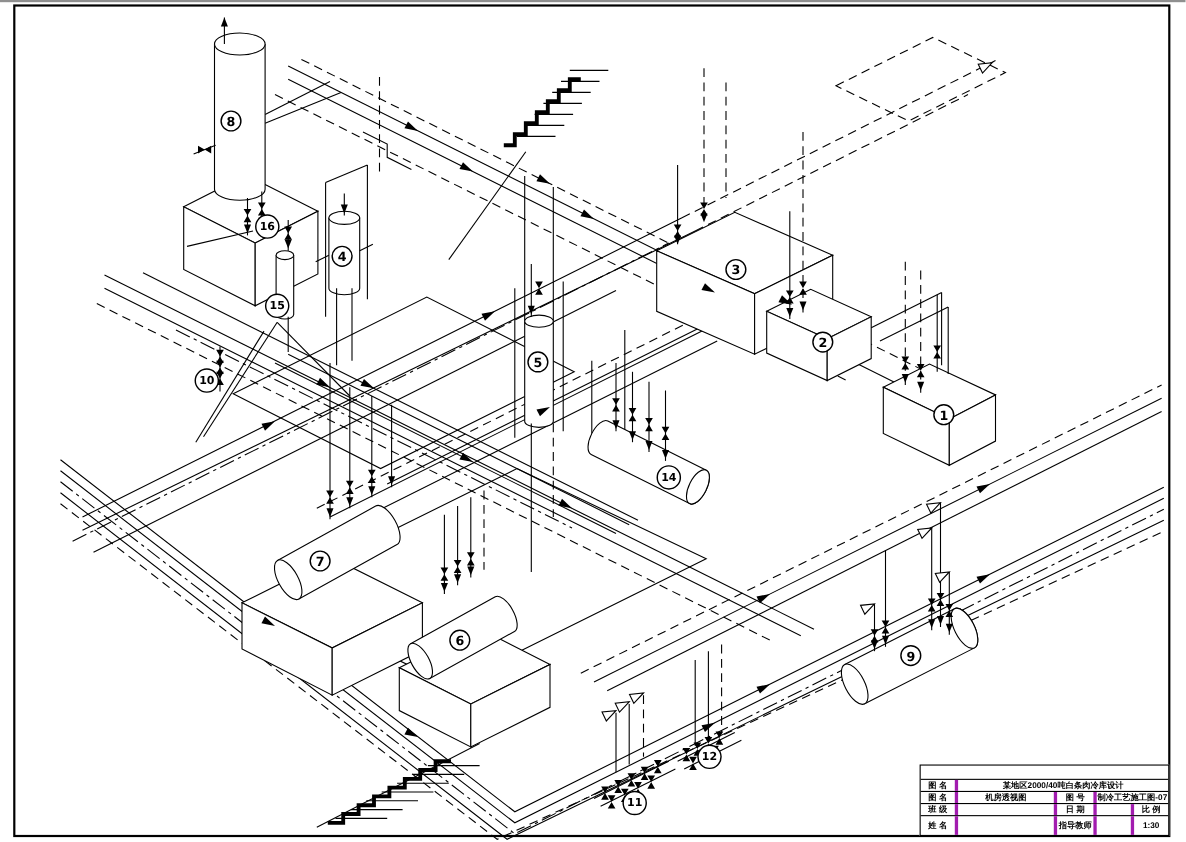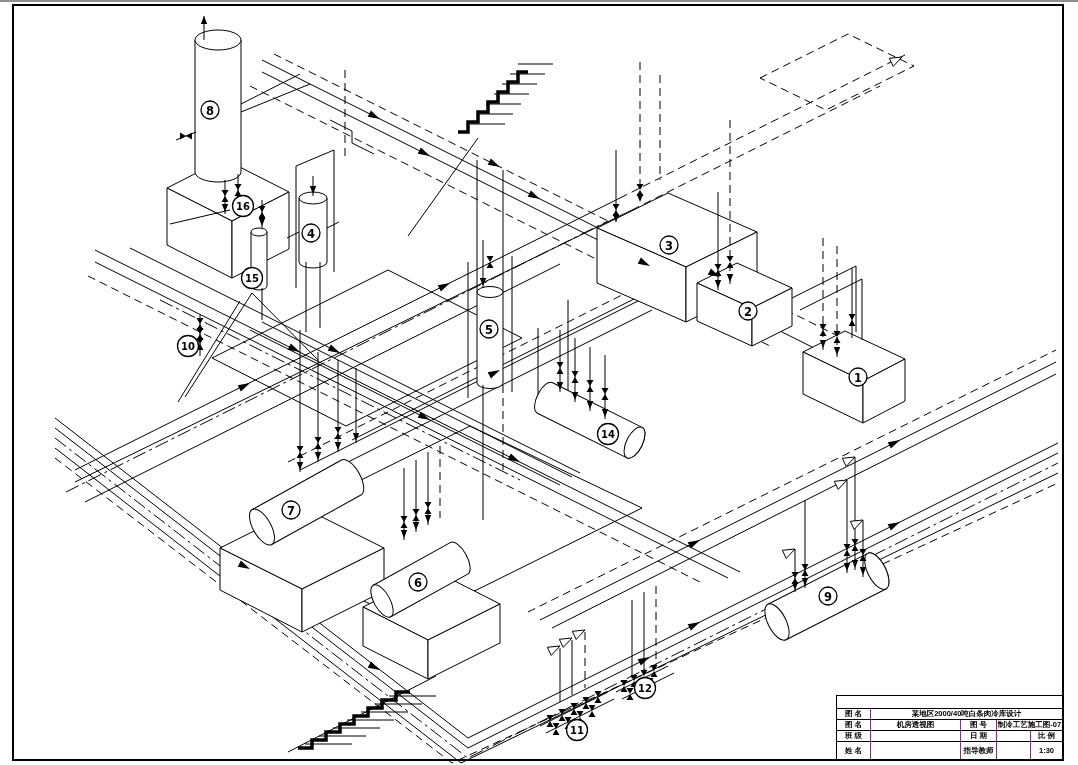--- a/index.html
+++ b/index.html
@@ -11,21 +11,21 @@
   .bd{stroke-width:2 !important;}
   .d{stroke-dasharray:8,5;}
   .dd{stroke-dasharray:14,4,3,4;}
   .w{fill:#fff !important;}
   .thick{stroke-width:3.5 !important;}
   
   .tb{position:absolute;left:836px;top:695px;width:227px;height:65px;background:#fff;
       border:1.5px solid #000;box-sizing:border-box;display:flex;flex-direction:column;}
   .tb-row{display:flex;border-bottom:1px solid #000;box-sizing:border-box;}
   .tb-row:last-child{border-bottom:none;}
-  .tb-cell{display:flex;align-items:center;justify-content:center;border-right:1px solid #a21caf;
+  .tb-cell{display:flex;align-items:center;justify-content:center;border-right:3px solid #a21caf;
       box-sizing:border-box;font-size:7.5px;font-weight:bold;color:#000;white-space:nowrap;overflow:hidden;}
   .tb-cell:last-child{border-right:none;text-align:right;}
   .grow{flex:1;}
 </style>
 </head>
 <body>
 
 <div class="sheet">
 <div class="topline"></div>
 

